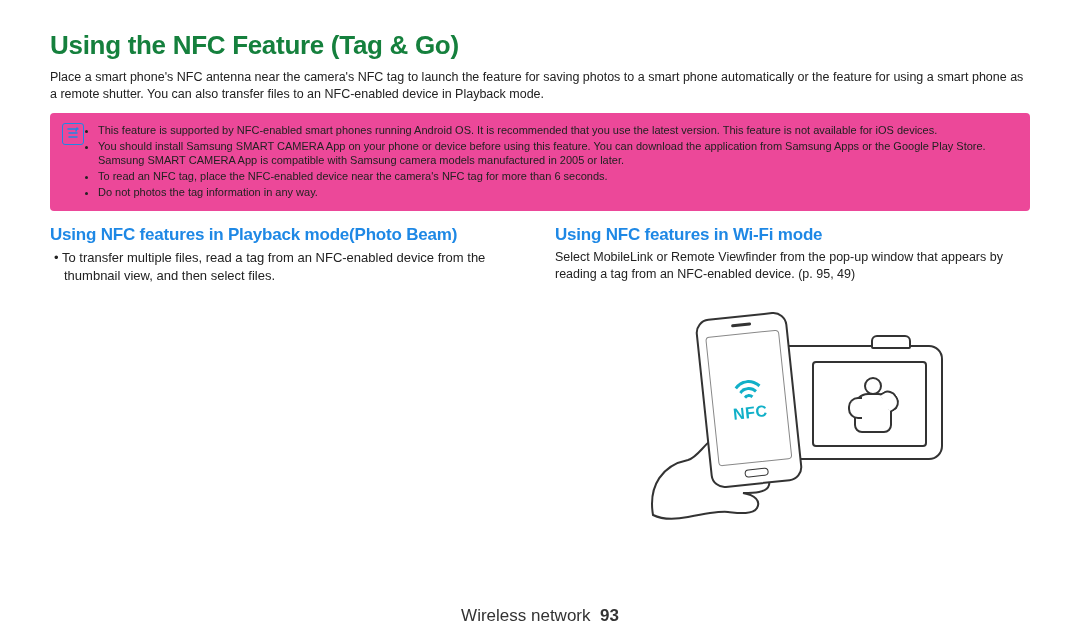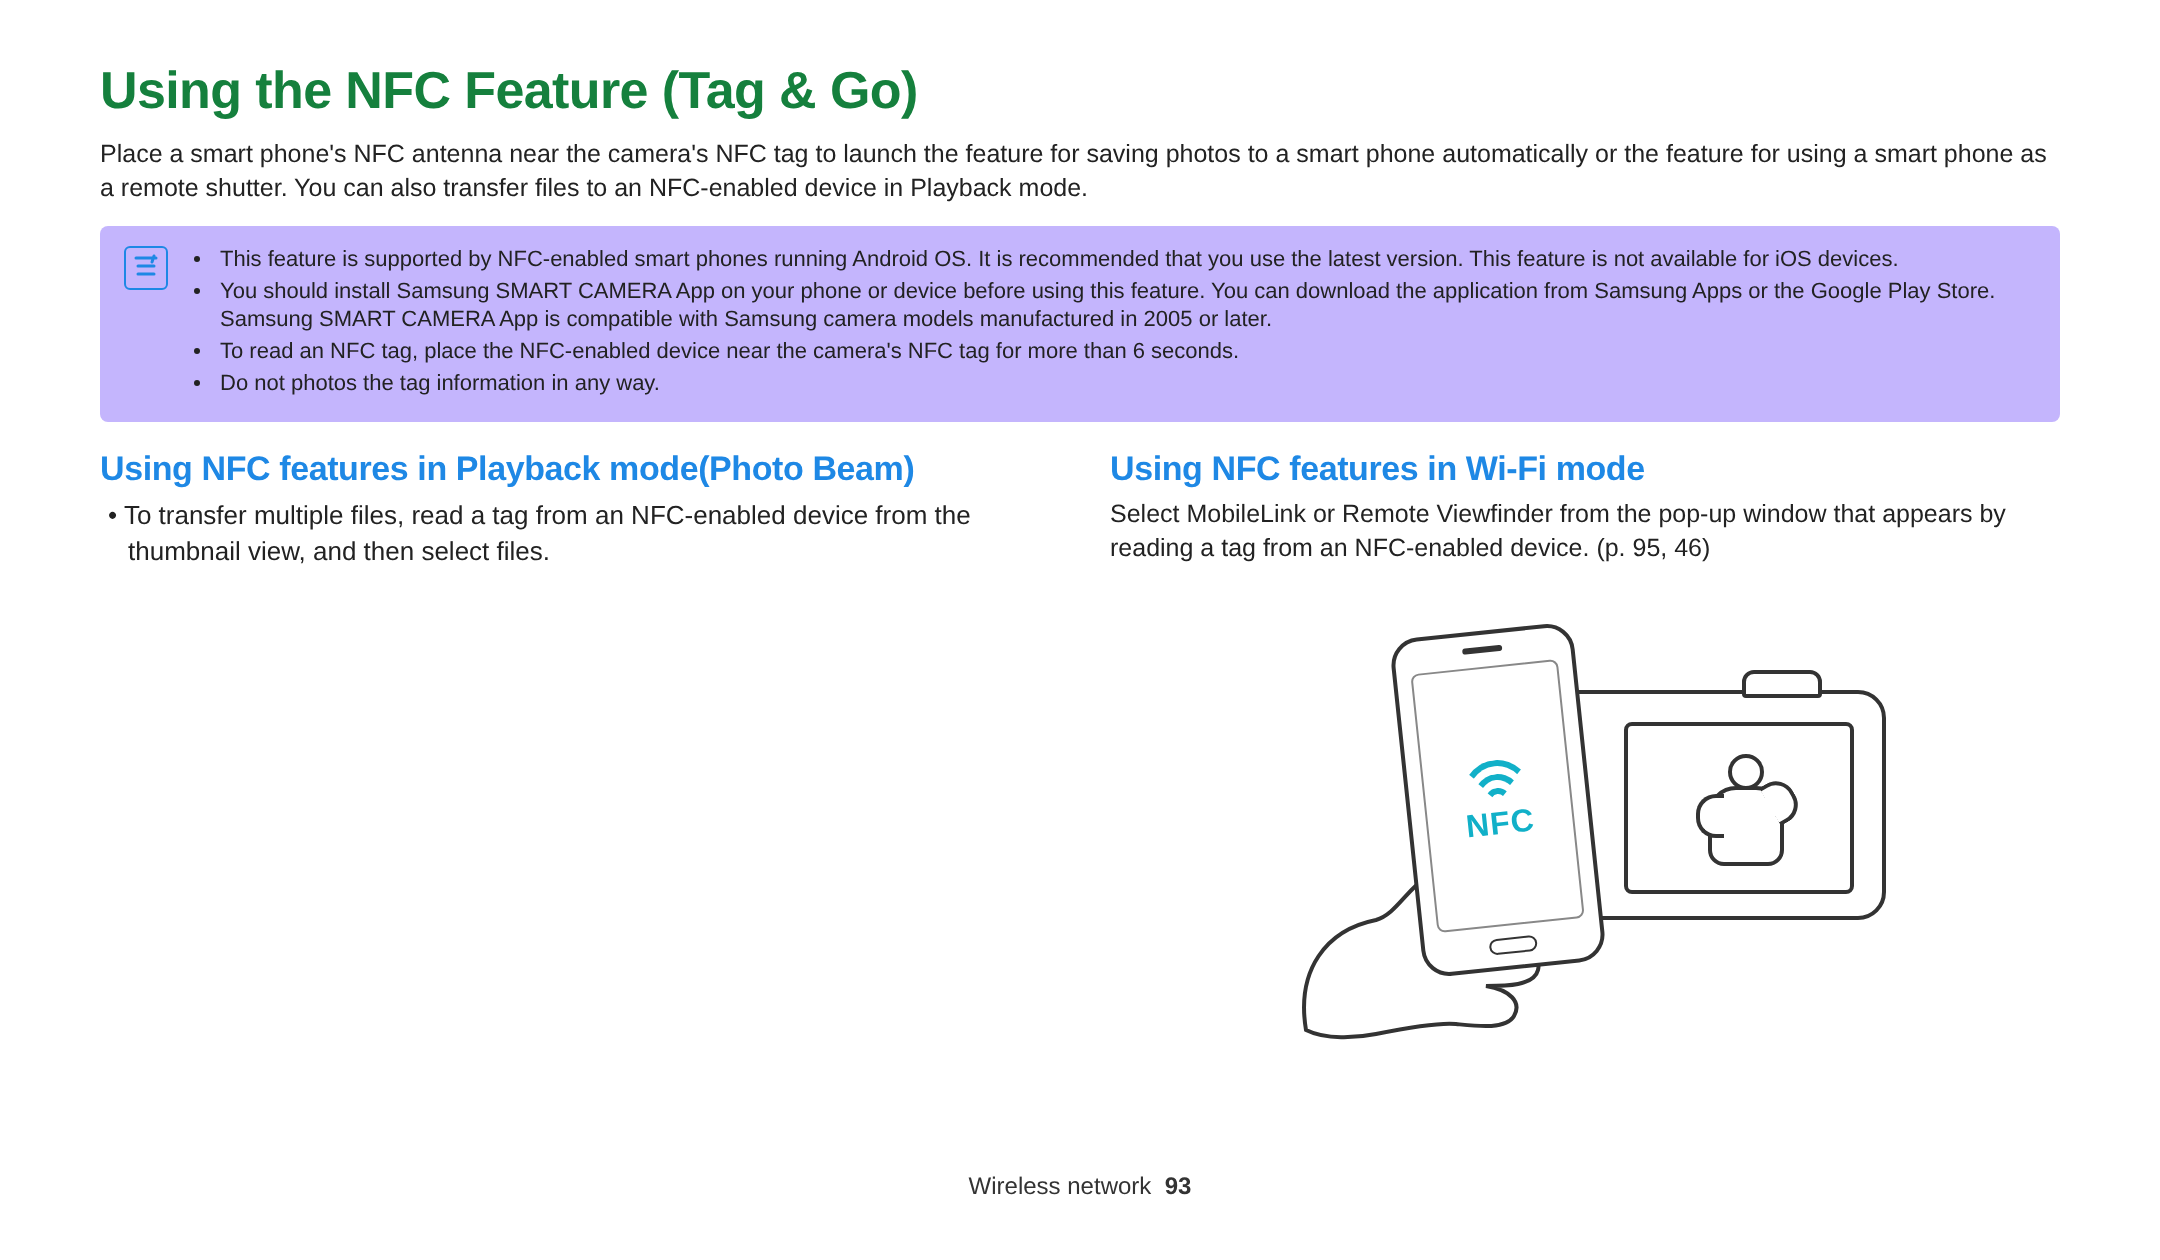--- a/index.html
+++ b/index.html
@@ -1,20 +1,20 @@
 <!DOCTYPE html>
 <html><head>
 <meta charset="utf-8">
 <style>
   * { margin: 0; padding: 0; box-sizing: border-box; }
   html, body { width: 1080px; height: 630px; background: #fff; font-family: "Segoe UI", "Helvetica Neue", Arial, sans-serif; color: #222; }
   .page { padding: 30px 50px 10px 50px; position: relative; height: 100%; }
   h1.title { color: #15803d; font-weight: 700; font-size: 26px; letter-spacing: -0.3px; margin-bottom: 8px; font-stretch: condensed; }
   .intro { font-size: 12.5px; line-height: 1.35; margin-bottom: 10px; }
-  .info-box { background: #c4b5fd; border-radius: 4px; padding: 10px 12px 10px 12px; display: flex; gap: 12px; margin-bottom: 14px; }
+  .info-box { background: #ec4899; border-radius: 4px; padding: 10px 12px 10px 12px; display: flex; gap: 0; margin-bottom: 14px; }
   .info-icon { flex: 0 0 22px; height: 22px; width: 22px; border: 1.5px solid #1e88e5; border-radius: 3px; color: #1e88e5; display:flex; align-items:center; justify-content:center; font-weight:700; font-style:italic; font-size:14px; }
   .info-list { font-size: 11px; line-height: 1.35; padding-left: 14px; }
   .info-list li { list-style: disc; margin-bottom: 1px; }
   .columns { display: flex; gap: 30px; }
   .col { flex: 1 1 50%; }
   h2.sub { color: #1e88e5; font-weight: 700; font-size: 17px; margin-bottom: 4px; font-stretch: condensed; letter-spacing:-0.2px;}
   .body-text { font-size: 12.5px; line-height: 1.35; margin-bottom: 4px; }
   .bullet { font-size: 13px; line-height: 1.35; padding-left: 14px; text-indent: -10px; }
   .bullet::before { content: "• "; }
   .section { margin-bottom: 22px; }
@@ -33,21 +33,21 @@
   .a1 { width:14px; height:8px; }
   .a2 { width:26px; height:15px; }
   .a3 { width:38px; height:22px; }
   .nfc-label { color:#11b0c8; font-weight:700; font-size:16px; letter-spacing:0.5px; }
   .hand { position:absolute; left:0px; top:110px; width:160px; height:110px; z-index:2; }
   .person { position:absolute; left:32px; top:14px; width:52px; height:58px; }
   .person-head { position:absolute; left:18px; top:0; width:18px; height:18px; border:2px solid #333; border-radius:50%; background:#fff;}
   .person-body { position:absolute; left:8px; top:16px; width:38px; height:40px; border:2px solid #333; border-radius:14px 14px 8px 8px; background:#fff;}
   .person-arm1 { position:absolute; left:2px; top:20px; width:14px; height:22px; border:2px solid #333; border-right:none; border-radius:10px 0 0 10px; background:#fff;}
   .person-arm2 { position:absolute; right:0px; top:12px; width:14px; height:22px; border:2px solid #333; border-left:none; border-radius:0 10px 10px 0; background:#fff; transform:rotate(-30deg);}
-  .footer { position:absolute; bottom:30px; left:0; right:0; text-align:center; font-size:12px; color:#333; }
+  .footer { position:absolute; bottom:4px; left:0; right:0; text-align:center; font-size:17px; color:#333; }
   .footer .pn { font-weight:700; }
 </style>
 </head>
 <body>
 
 <div class="page">
 
   <h1 class="title">Using the NFC Feature (Tag &amp; Go)</h1>
 
   <p class="intro">Place a smart phone's NFC antenna near the camera's NFC tag to launch the feature for saving photos to a smart phone automatically or the feature for using a smart phone as a remote shutter. You can also transfer files to an NFC-enabled device in Playback mode.</p>
@@ -70,21 +70,21 @@
     <div class="col">
       <div class="section">
         <h2 class="sub">Using NFC features in Playback mode(Photo Beam)</h2>
         <p class="bullet">To transfer multiple files, read a tag from an NFC-enabled device from the thumbnail view, and then select files.</p>
       </div>
     </div>
 
     <div class="col">
       <div class="section">
         <h2 class="sub">Using NFC features in Wi-Fi mode</h2>
-        <p class="body-text">Select MobileLink or Remote Viewfinder from the pop-up window that appears by reading a tag from an NFC-enabled device. (p. 95, 46)</p>
+        <p class="body-text">Select MobileLink or Remote Viewfinder from the pop-up window that appears by reading a tag from an NFC-enabled device. (p. 95, 49)</p>
       </div>
 
       <div class="illus-wrap">
         <div class="illus">
           <div class="camera-body">
             <div class="camera-btn"></div>
             <div class="lens-bump"></div>
             <div class="camera-screen">
               <div class="person">
                 <div class="person-body"></div>

